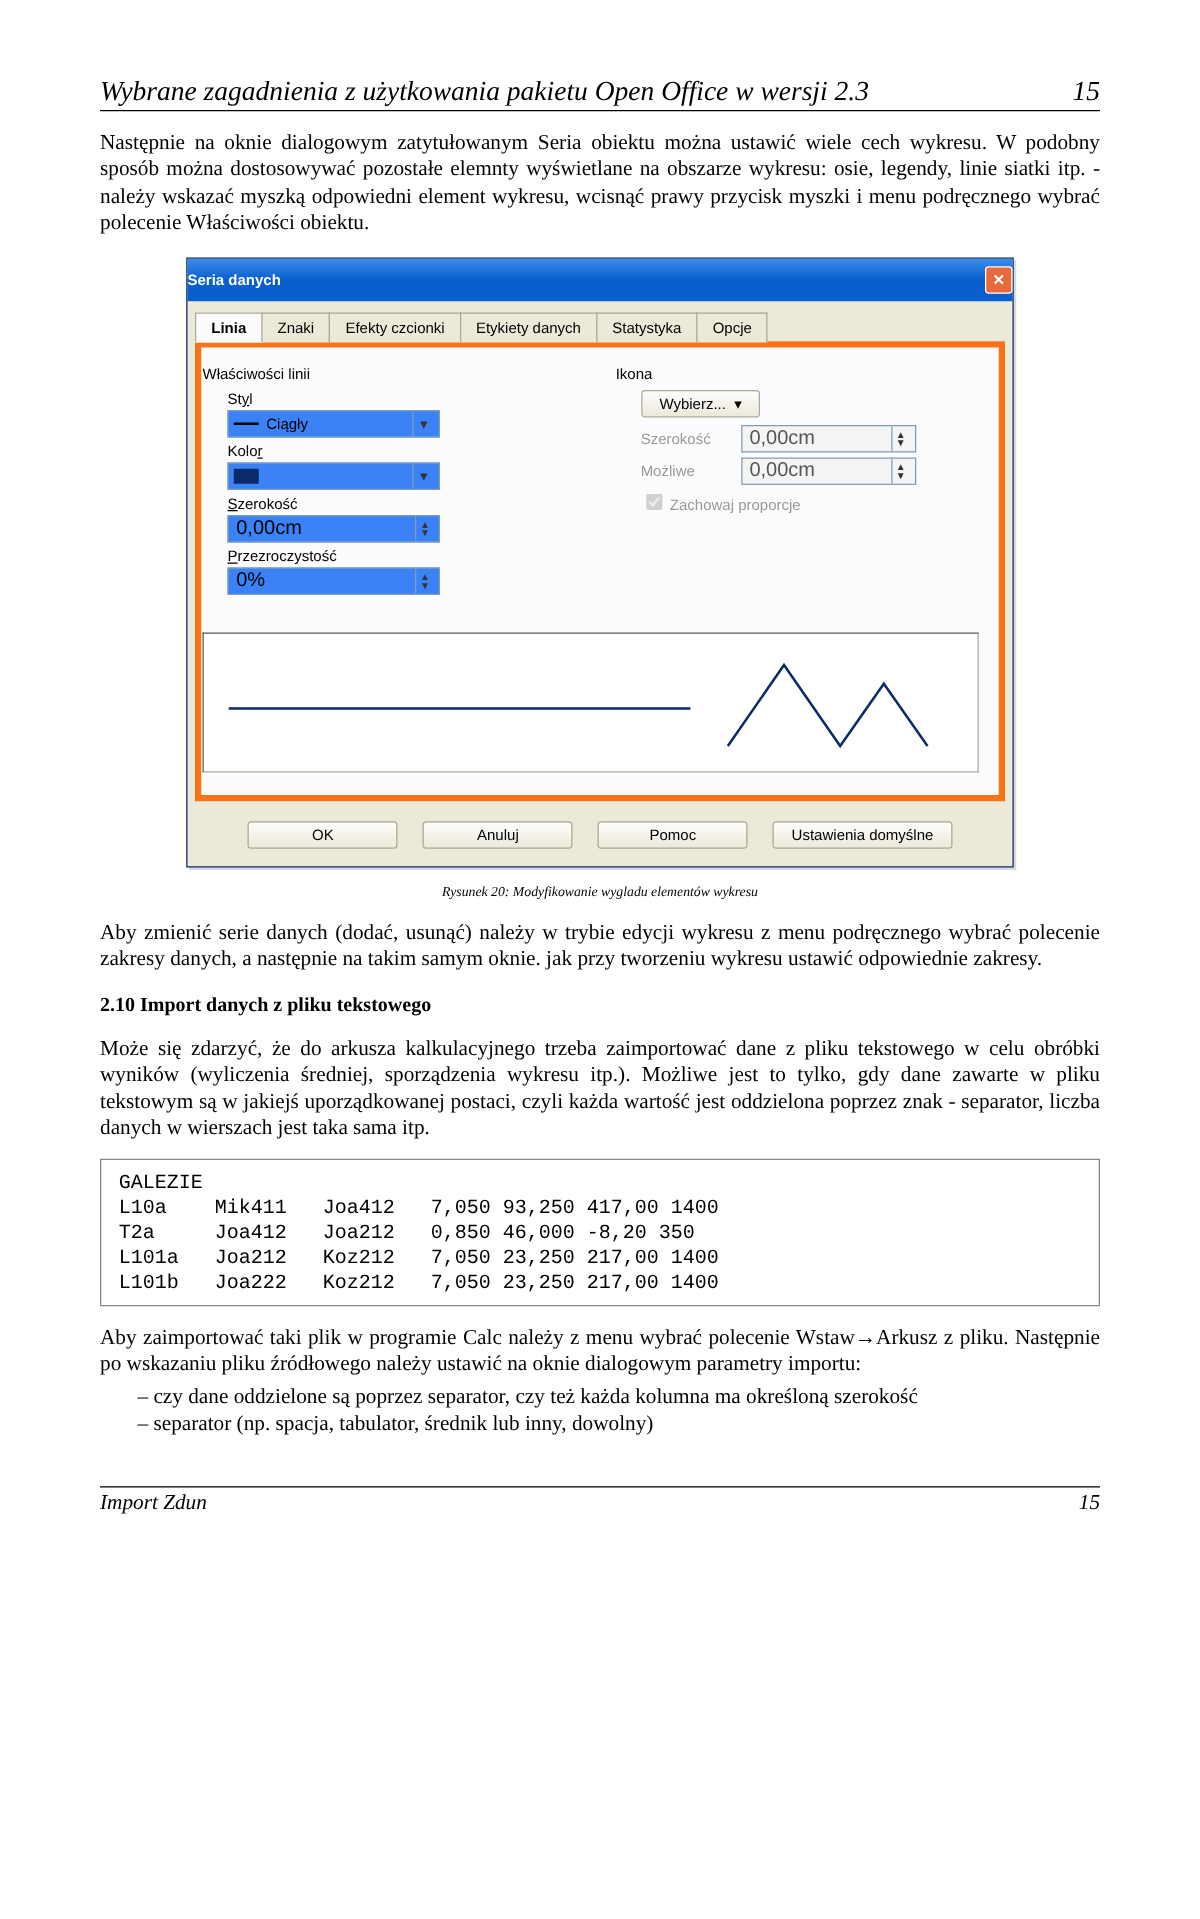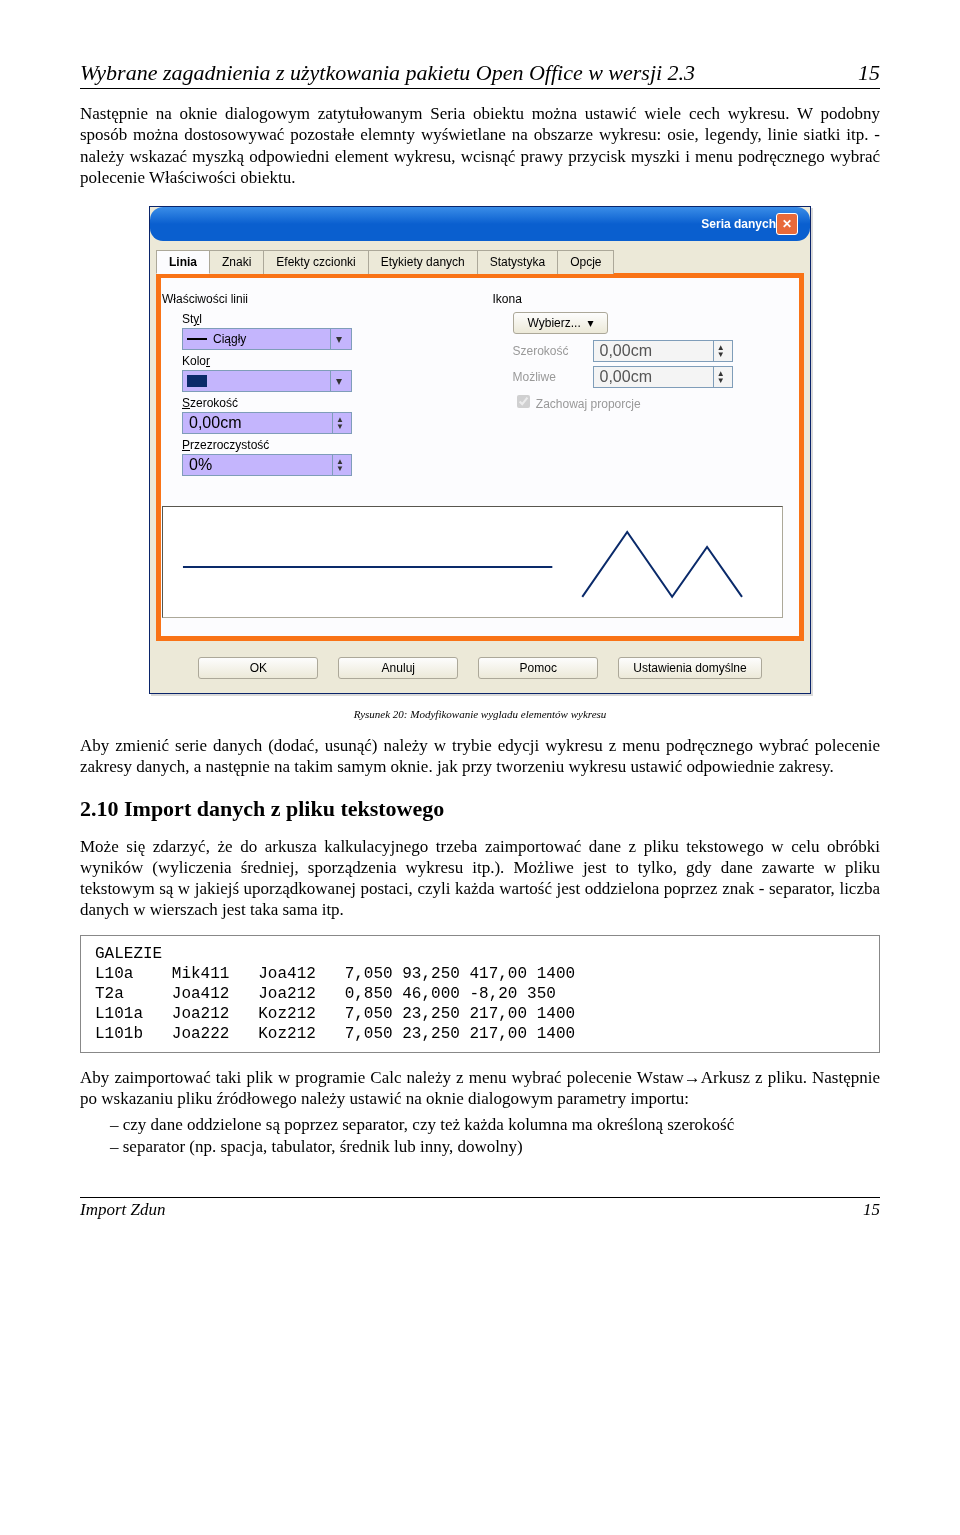--- a/index.html
+++ b/index.html
@@ -37,25 +37,24 @@
     font-family: Tahoma, Arial, sans-serif;
     font-size: 12px;
     border: 1px solid #0a246a;
     background: #ece9d8;
     box-shadow: 2px 2px 0 rgba(0,0,0,.15);
   }
   .titlebar {
     background: linear-gradient(to bottom, #3a8de8 0%, #0a5fcf 50%, #0a5fcf 100%);
     color: #fff;
     font-weight: bold;
-    padding: 6px 12px;
-    display: flex;
-    justify-content: flex-end;
+    padding: 6px 0;
+    display: flex;
+    justify-content: space-between;
     align-items: center;
-    border-radius: 13px;
   }
   .closebtn {
     width: 20px; height: 20px;
     background: #e86a3a;
     border: 1px solid #fff;
     border-radius: 3px;
     display: flex; align-items: center; justify-content: center;
     color: #fff; font-weight: bold; font-size: 12px;
   }
   .tabs {
@@ -90,21 +89,21 @@
     gap: 40px;
   }
   .col { flex: 1; }
   .grouplabel { margin-bottom: 6px; }
   .formrow { margin: 4px 0 4px 20px; }
   .formrow label { display: block; margin-bottom: 2px; }
   .select, .numbox {
     display: inline-flex;
     align-items: center;
     border: 1px solid #7f9db9;
-    background: #c4b5fd;
+    background: #3b82f6;
     height: 20px;
     padding: 0 4px;
     width: 160px;
   }
   .select .sw { width: 20px; height: 12px; background: #0a2a6a; margin-right: 6px; }
   .select.ciagly .sw { background: none; border-bottom: 2px solid #000; height: 0; }
   .select .arrow, .numbox .spin {
     margin-left: auto;
     border-left: 1px solid #7f9db9;
     width: 16px; height: 100%;
@@ -141,21 +140,21 @@
     padding: 10px 12px 14px 12px;
   }
   .dlgbuttons .btn { min-width: 120px; }
   .caption {
     text-align: center;
     font-style: italic;
     font-size: 11px;
     margin: 8px 0 15px 0;
   }
   h3.section {
-    font-size: 22px;
+    font-size: 16px;
     font-weight: bold;
     margin: 18px 0 12px 0;
   }
   pre.codeblock {
     font-family: "Courier New", monospace;
     font-size: 16px;
     border: 1px solid #888;
     padding: 8px 14px;
     margin: 12px 0;
     white-space: pre;

